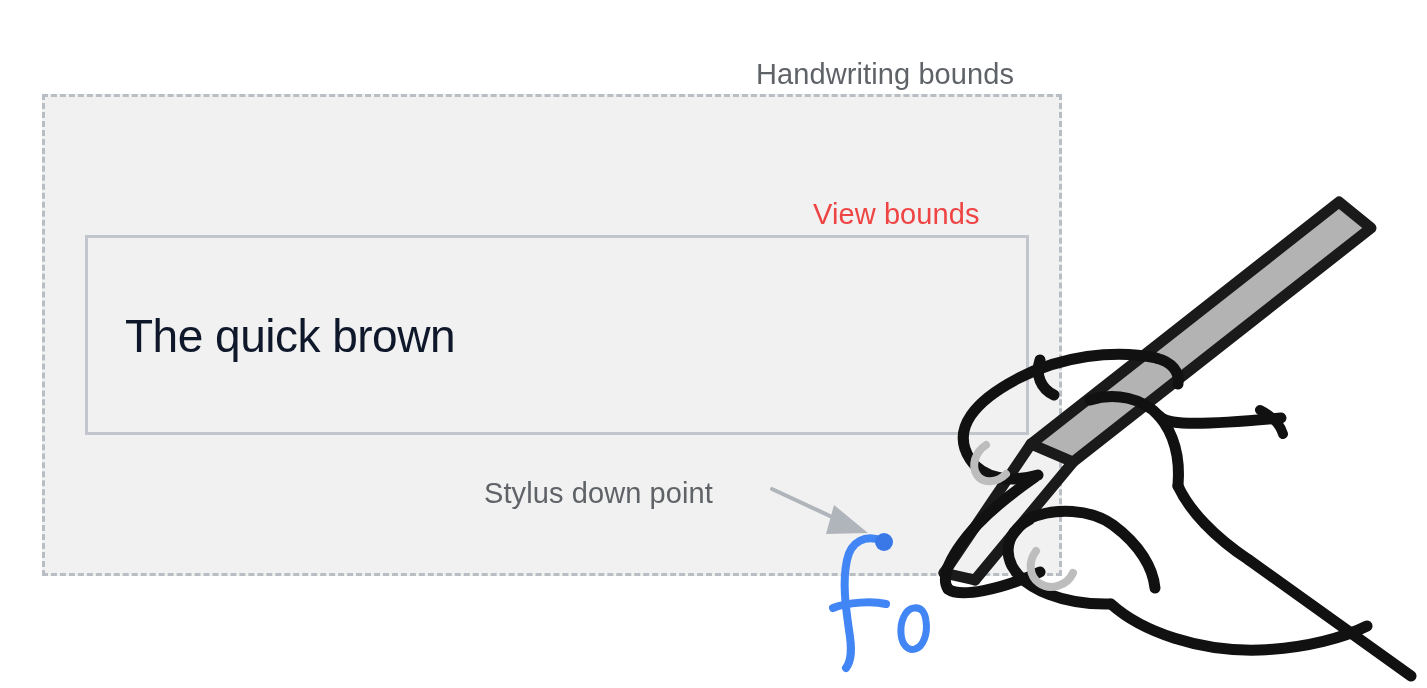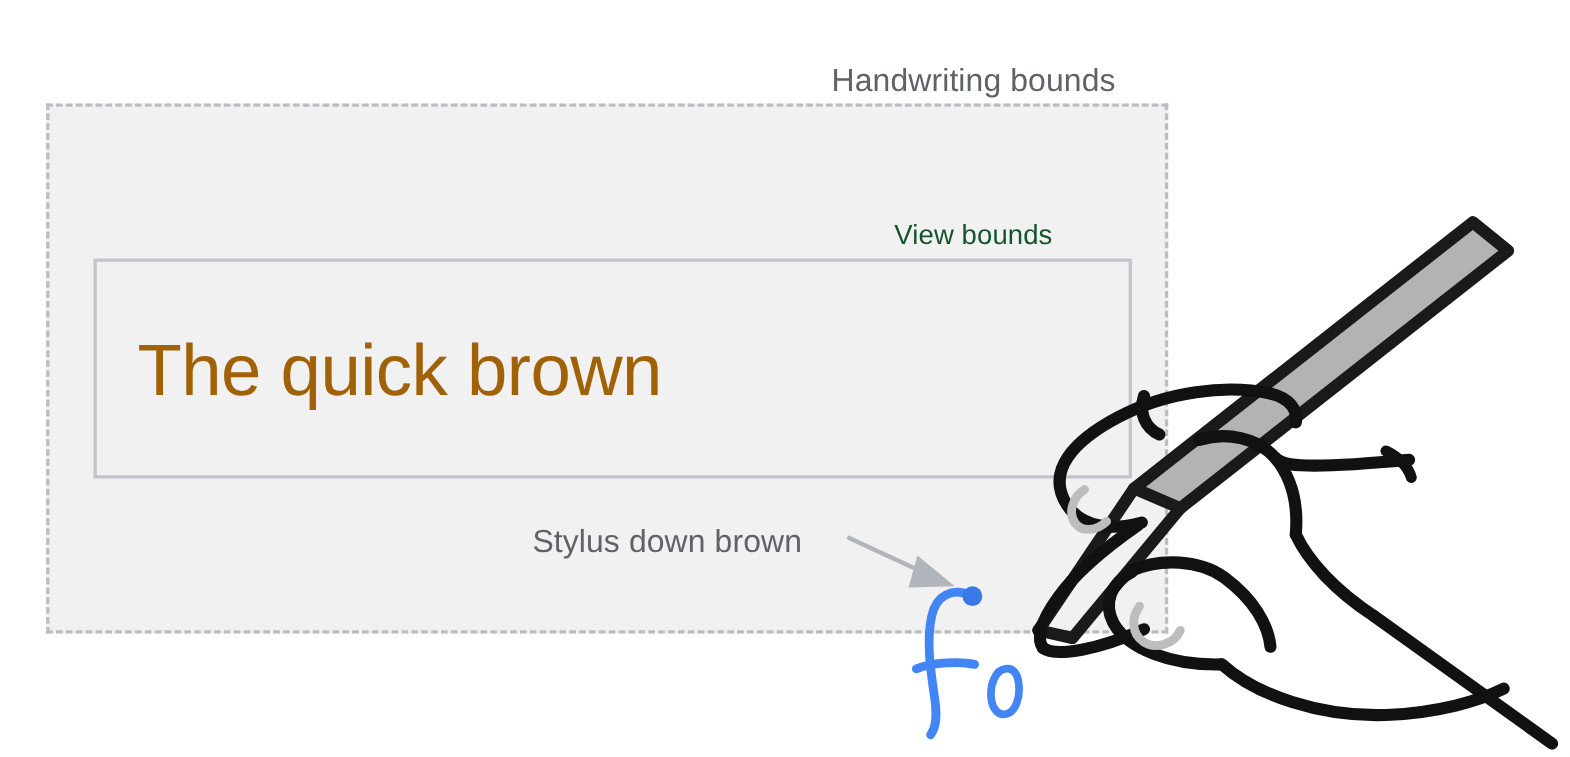--- a/index.html
+++ b/index.html
@@ -56,35 +56,35 @@
     height: 200px;
     box-sizing: border-box;
     border: 3px solid #c2c6cc;
     background: transparent;
   }
 
   .view-bounds-label {
     position: absolute;
     left: 813px;
     top: 196px;
-    font-size: 25px;
+    font-size: 29px;
     line-height: 36px;
-    color: #14532d;
+    color: #ef4444;
     white-space: nowrap;
     letter-spacing: 0.1px;
   }
 
   
   .recognized-text {
     position: absolute;
     left: 125px;
     top: 296px;
-    font-size: 66px;
+    font-size: 46px;
     line-height: 80px;
-    color: #a16207;
+    color: #0f172a;
     white-space: nowrap;
     letter-spacing: -0.5px;
   }
 
   
   .stylus-label {
     position: absolute;
     left: 484px;
     top: 475px;
     font-size: 29px;
@@ -114,21 +114,21 @@
   <div class="hw-bounds"></div>
 
   <div class="hw-bounds-label">Handwriting bounds</div>
 
   <div class="view-bounds"></div>
 
   <div class="view-bounds-label">View bounds</div>
 
   <div class="recognized-text">The quick brown</div>
 
-  <div class="stylus-label">Stylus down brown</div>
+  <div class="stylus-label">Stylus down point</div>
 
   <svg class="callout-svg" viewBox="0 0 1427 688">
     <g>
       <path d="M 772 489 L 845 523" stroke="#b0b5bb" stroke-width="4" fill="none" stroke-linecap="round"></path>
       <path d="M 834 505 L 868 533 L 826 534 Z" fill="#b0b5bb"></path>
     </g>
   </svg>
 
   <svg class="ink-svg" viewBox="0 0 1427 688">
     <g fill="none" stroke="#4285f4" stroke-width="8" stroke-linecap="round" stroke-linejoin="round">

